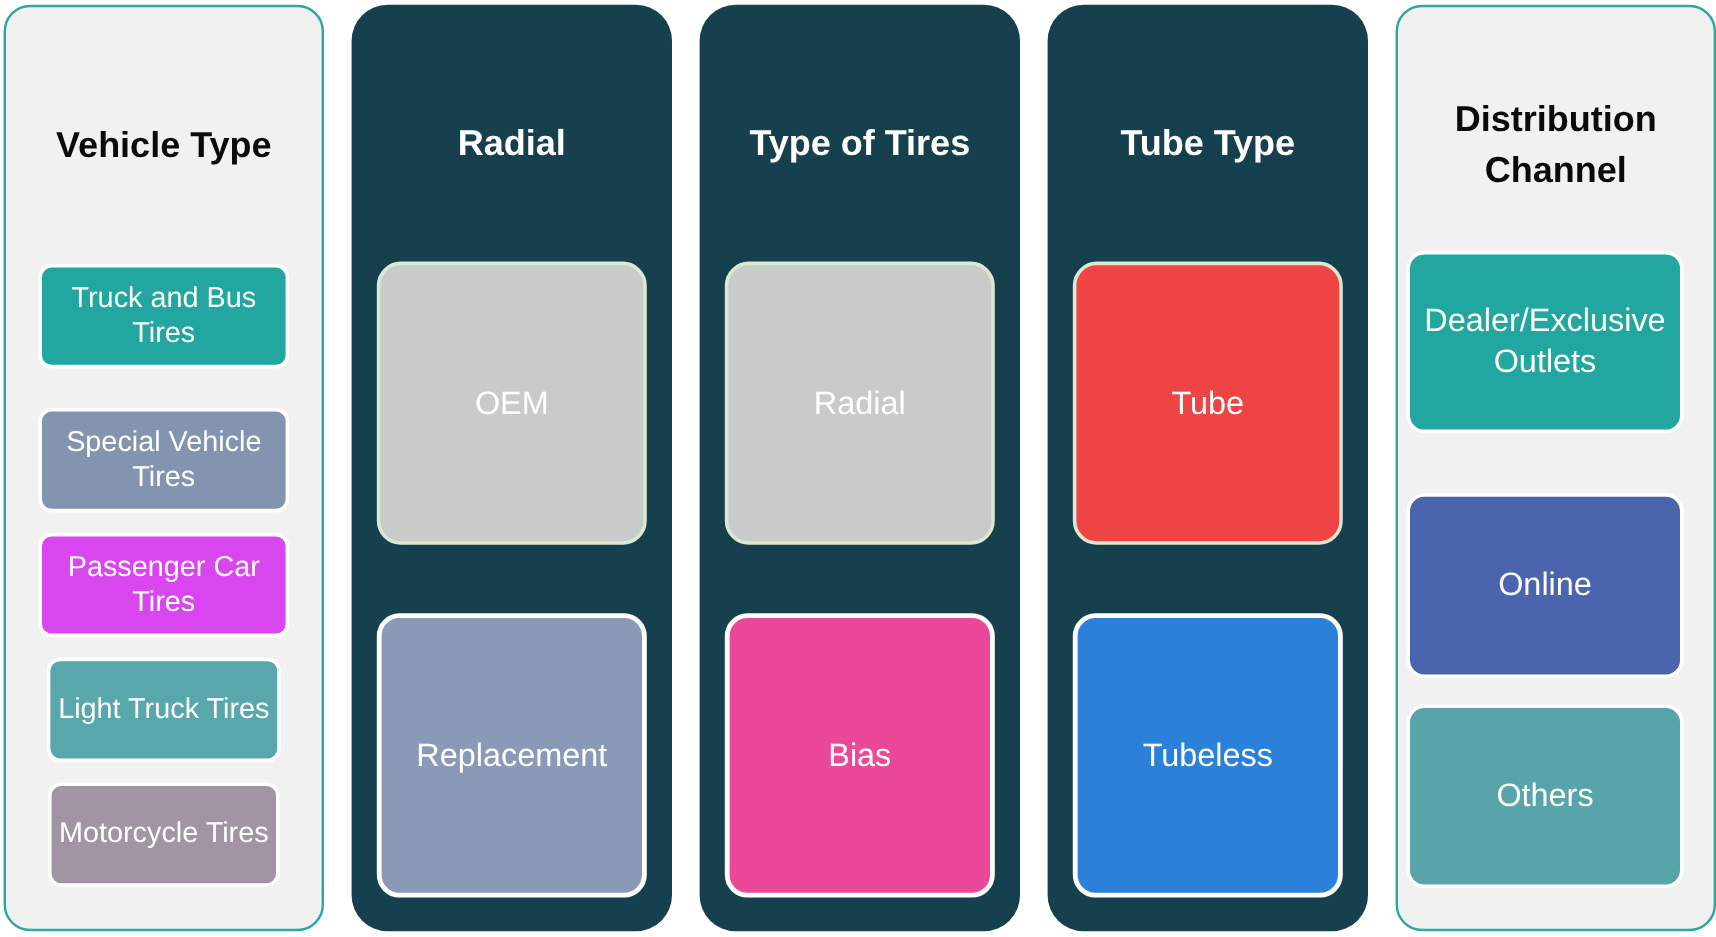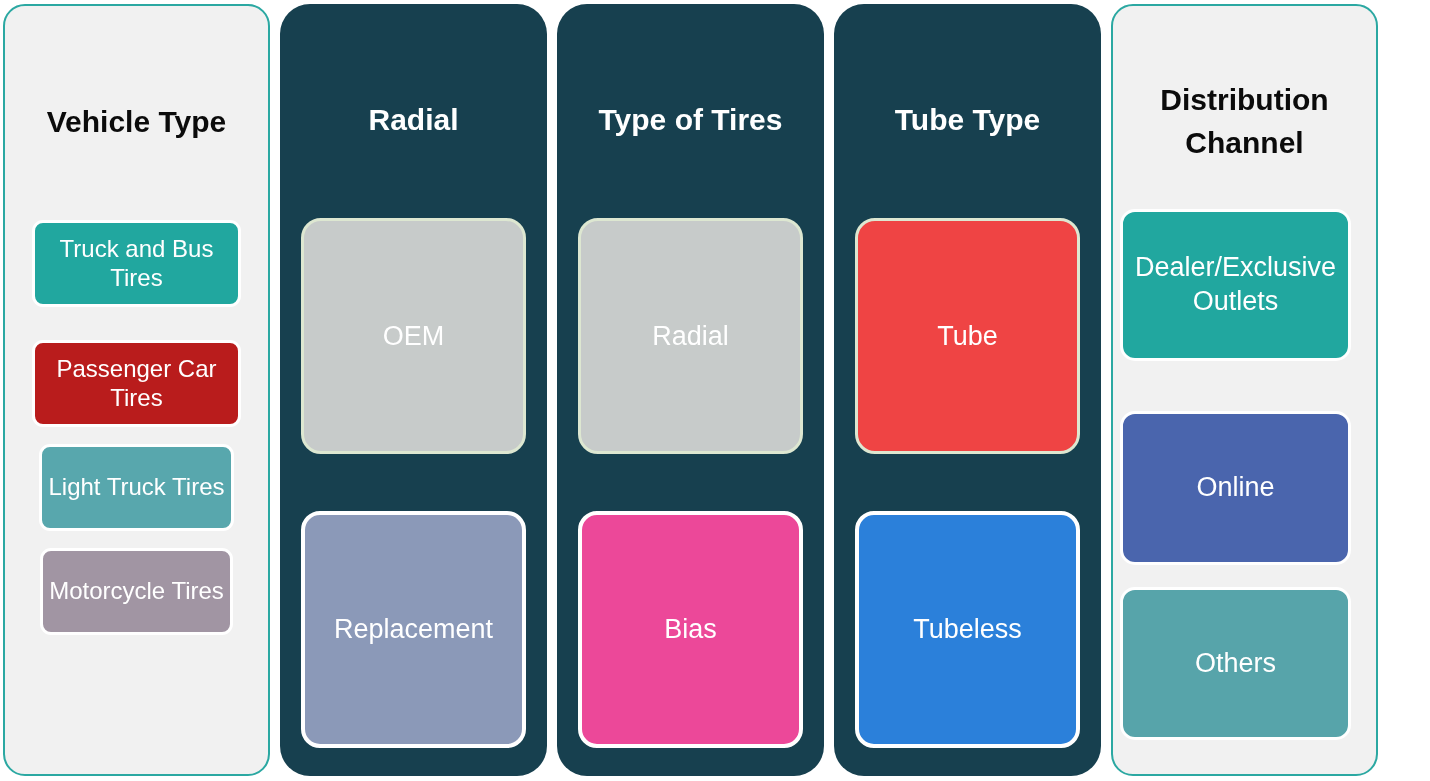--- a/index.html
+++ b/index.html
@@ -7,21 +7,21 @@
     width: 1430px; height: 781px;
     background: #ffffff;
     font-family: "Liberation Sans", sans-serif;
     overflow: hidden;
   }
   #diagram {
     position: relative;
     width: 1430px; height: 781px;
     display: flex;
     padding: 4px 0 0 3px;
-    gap: 10px;
+    gap: 23px;
     align-items: flex-start;
   }
   .column {
     position: relative;
     width: 267px;
     height: 772px;
     flex: 0 0 267px;
   }
   .column.light {
     background: #f1f1f1;
@@ -113,21 +113,24 @@
 </head>
 <body>
 
 <div id="diagram">
     <section class="column light light-list">
       <h2 class="col-title">Vehicle Type</h2>
       <div class="items">
         <div class="v-item" style="background: rgb(33, 167, 159);">
           <span>Truck and Bus Tires</span>
         </div>
-        <div class="v-item" style="background: #b91c1c;">
+        <div class="v-item" style="background: rgb(131, 148, 177);">
+          <span>Special Vehicle Tires</span>
+        </div>
+        <div class="v-item" style="background: #d946ef;">
           <span>Passenger Car Tires</span>
         </div>
         <div class="v-item" style="background: rgb(88, 167, 173);">
           <span>Light Truck Tires</span>
         </div>
         <div class="v-item" style="background: rgb(161, 149, 163);">
           <span>Motorcycle Tires</span>
         </div>
       </div>
     </section>

